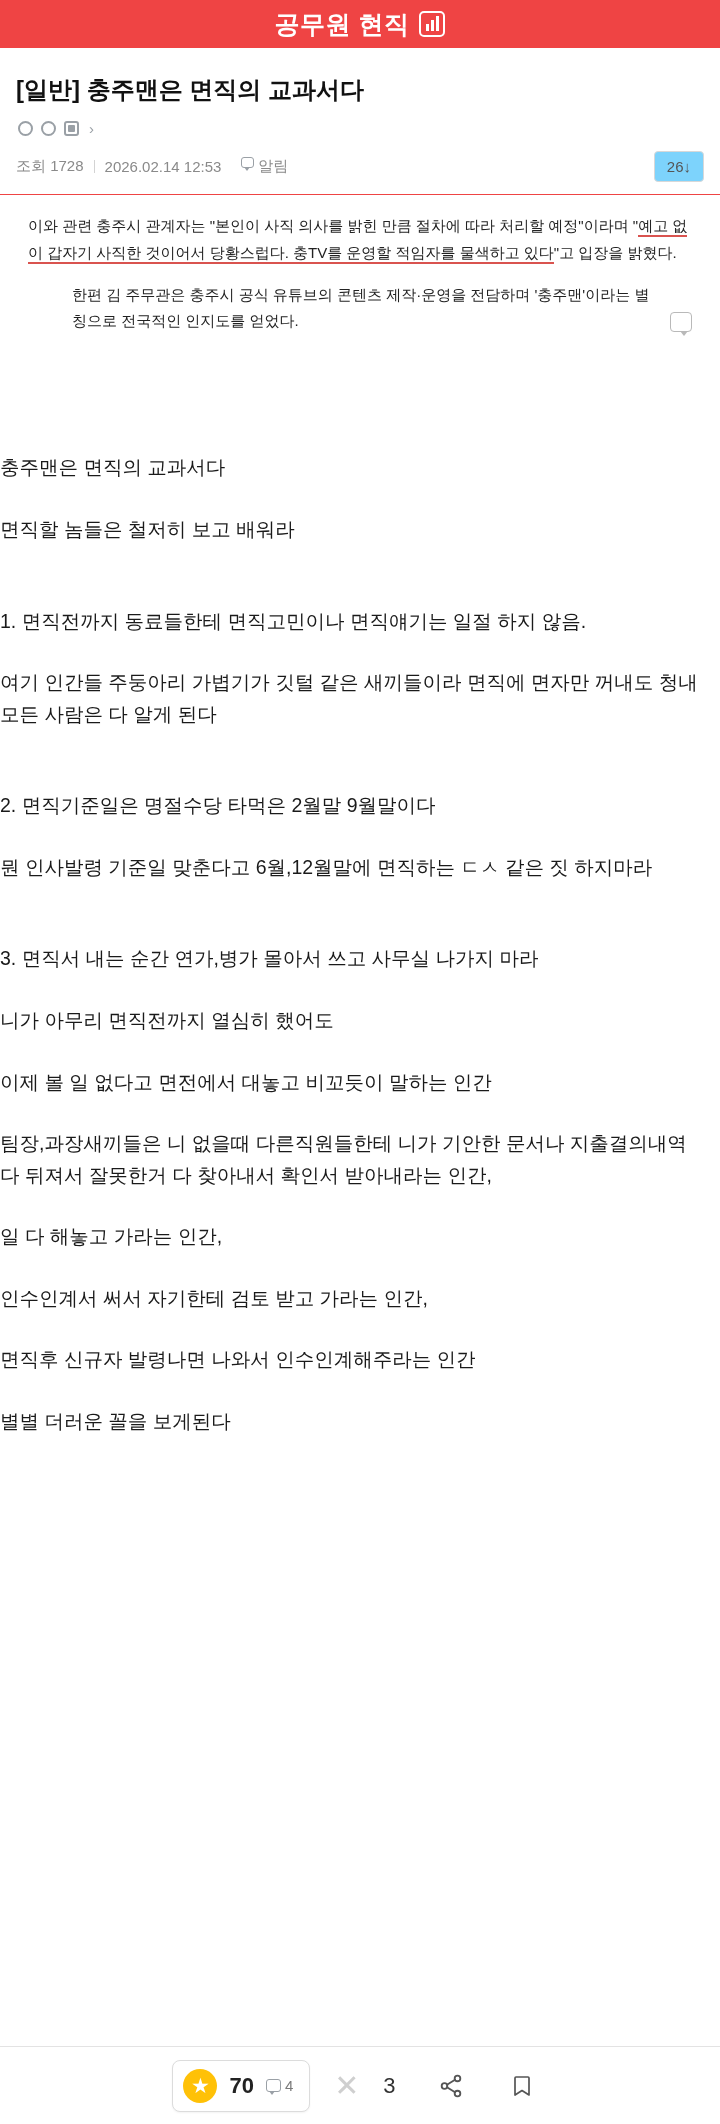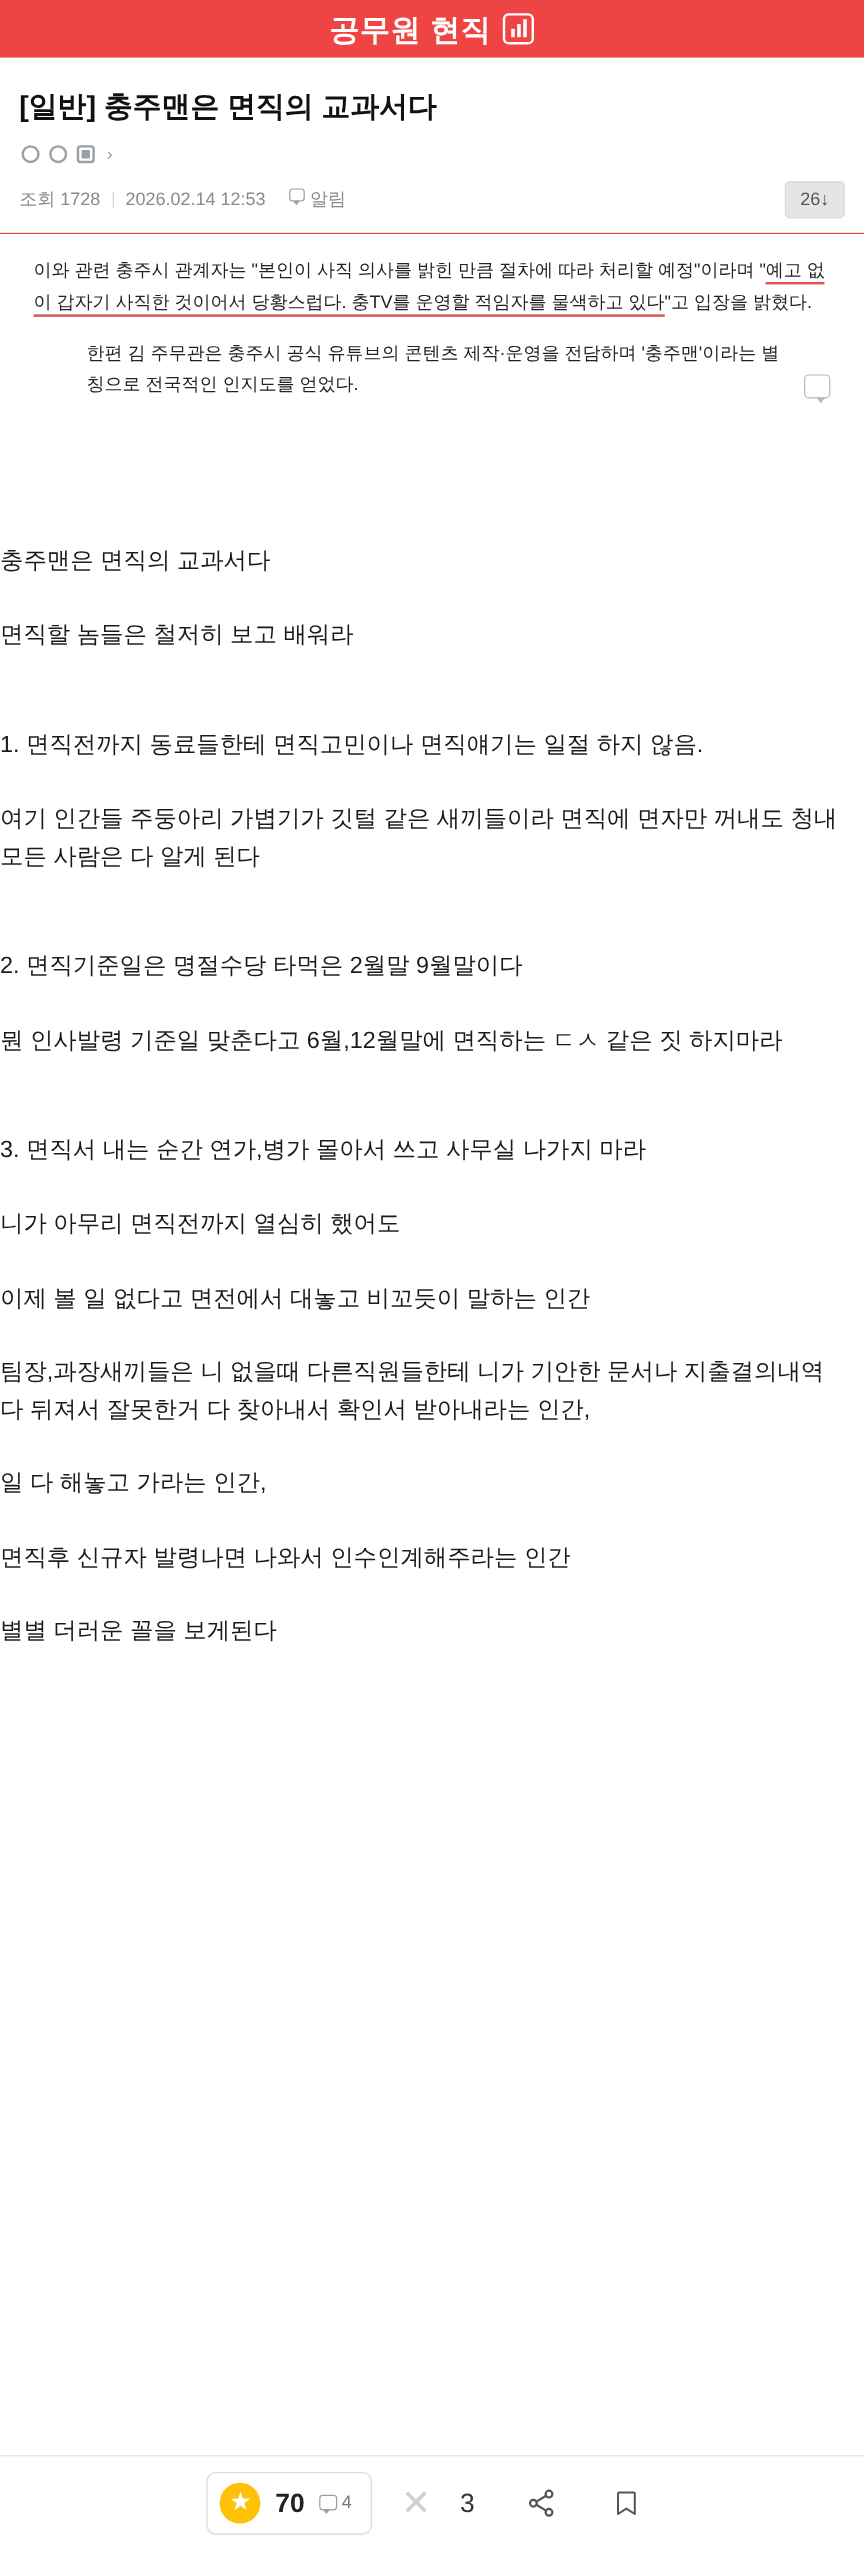--- a/index.html
+++ b/index.html
@@ -116,21 +116,21 @@
     border-right: 3px solid transparent;
     border-top: 4px solid #9aa0a6;
   }
   .meta-spacer { flex: 1; }
   .count-pill {
     border: 1px solid #d8d8d8;
     border-radius: 4px;
     padding: 6px 12px;
     font-size: 15px;
     color: #555555;
-    background: #e5e5e5;
+    background: #7dd3fc;
     display: inline-flex;
     align-items: center;
     gap: 3px;
   }
 
   
   .quote-block {
     padding: 18px 28px 6px 28px;
     font-size: 15px;
     line-height: 1.75;
@@ -289,20 +289,21 @@
   <p class="gap-lg">면직할 놈들은 철저히 보고 배워라</p>
   <p>1. 면직전까지 동료들한테 면직고민이나 면직얘기는 일절 하지 않음.</p>
   <p class="gap-lg">여기 인간들 주둥아리 가볍기가 깃털 같은 새끼들이라 면직에 면자만 꺼내도 청내 모든 사람은 다 알게 된다</p>
   <p>2. 면직기준일은 명절수당 타먹은 2월말 9월말이다</p>
   <p class="gap-lg">뭔 인사발령 기준일 맞춘다고 6월,12월말에 면직하는 ㄷㅅ 같은 짓 하지마라</p>
   <p>3. 면직서 내는 순간 연가,병가 몰아서 쓰고 사무실 나가지 마라</p>
   <p>니가 아무리 면직전까지 열심히 했어도</p>
   <p>이제 볼 일 없다고 면전에서 대놓고 비꼬듯이 말하는 인간</p>
   <p>팀장,과장새끼들은 니 없을때 다른직원들한테 니가 기안한 문서나 지출결의내역 다 뒤져서 잘못한거 다 찾아내서 확인서 받아내라는 인간,</p>
   <p>일 다 해놓고 가라는 인간,</p>
+  <p>인수인계서 써서 자기한테 검토 받고 가라는 인간,</p>
   <p>면직후 신규자 발령나면 나와서 인수인계해주라는 인간</p>
   <p>별별 더러운 꼴을 보게된다</p>
 </div>
 
 <div class="action-bar">
   <div class="vote-pill">
     <span class="star">★</span>
     <span class="vote-count">70</span>
     <span class="cmt">
       <span class="box"></span>

